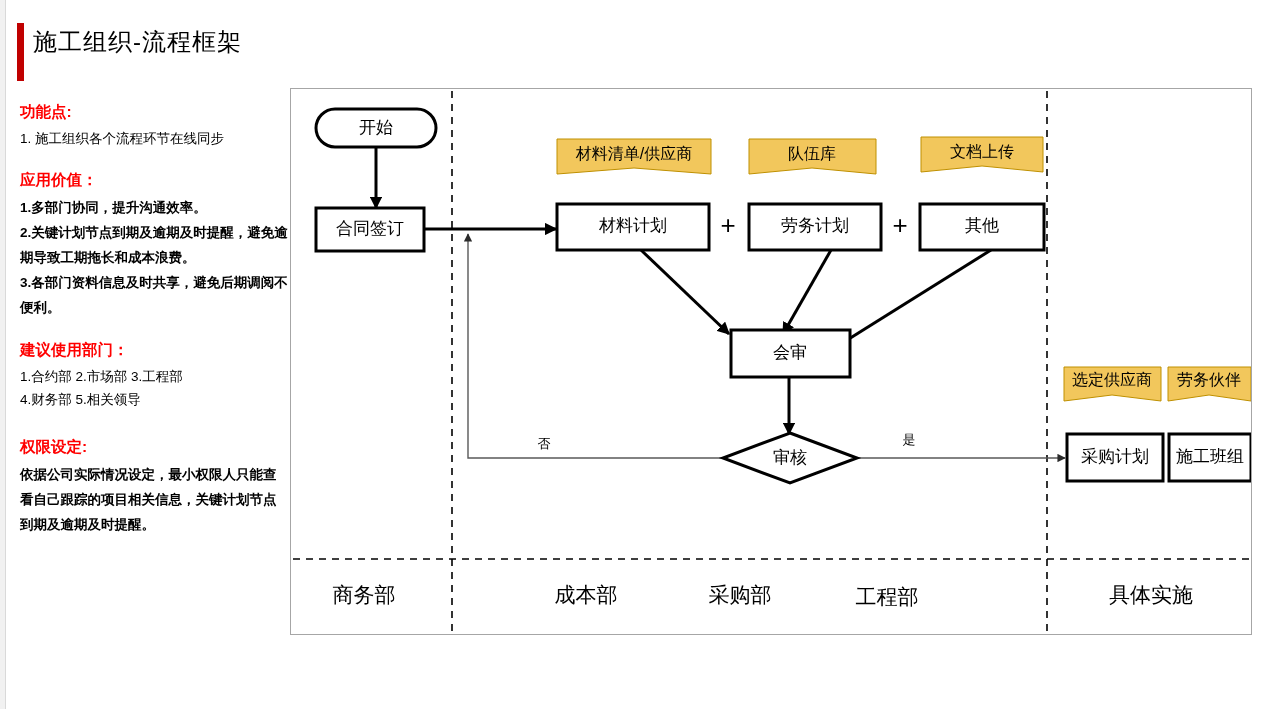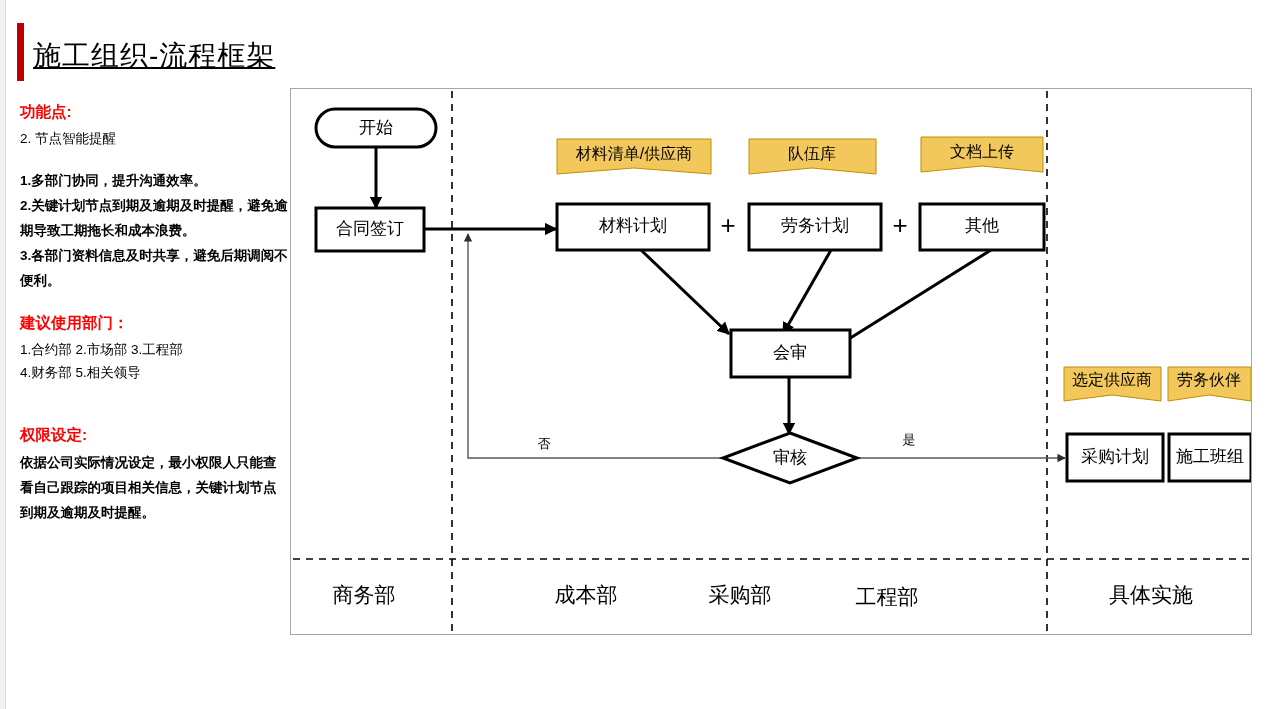--- a/index.html
+++ b/index.html
@@ -27,27 +27,26 @@
 
   
   #title-accent {
     position: absolute;
     left: 17px; top: 23px;
     width: 7px; height: 58px;
     background: #c00000;
   }
   #page-title {
     position: absolute;
-    left: 33px; top: 36px;
-    font-size: 28px;
+    left: 33px; top: 22px;
+    font-size: 24px;
     line-height: 40px;
     letter-spacing: 1px;
     color: #000;
     white-space: nowrap;
-    text-decoration: underline;
   }
 
   
   #sidebar {
     position: absolute;
     left: 20px; top: 100px;
     width: 268px;
   }
   .sb-head {
     color: #ff0000;
@@ -64,21 +63,21 @@
     margin: 0;
   }
   .sb-para {
     color: #000;
     font-size: 13.5px;
     line-height: 25px;
     margin: 0;
     font-weight: bold;
   }
   .sb-block { margin-bottom: 18px; }
-  .sb-block.gap-lg { margin-bottom: 39px; }
+  .sb-block.gap-lg { margin-bottom: 24px; }
 
   
   #diagram-frame {
     position: absolute;
     left: 290px; top: 88px;
     width: 962px; height: 547px;
     border: 1px solid #a6a6a6;
     background: #fff;
     box-sizing: border-box;
   }
@@ -133,24 +132,25 @@
 
 <div id="left-strip"></div>
 
 <div id="title-accent"></div>
 <div id="page-title">施工组织-流程框架</div>
 
 <div id="sidebar">
 
   <div class="sb-block">
     <p class="sb-head">功能点:</p>
-    <p class="sb-line">2. 节点智能提醒</p>
+    <p class="sb-line">1. 施工组织各个流程环节在线同步</p>
   </div>
 
   <div class="sb-block">
+    <p class="sb-head">应用价值：</p>
     <p class="sb-para">1.多部门协同，提升沟通效率。</p>
     <p class="sb-para">2.关键计划节点到期及逾期及时提醒，避免逾期导致工期拖长和成本浪费。</p>
     <p class="sb-para">3.各部门资料信息及时共享，避免后期调阅不便利。</p>
   </div>
 
   <div class="sb-block gap-lg">
     <p class="sb-head">建议使用部门：</p>
     <p class="sb-line">1.合约部 2.市场部 3.工程部</p>
     <p class="sb-line">4.财务部 5.相关领导</p>
   </div>

